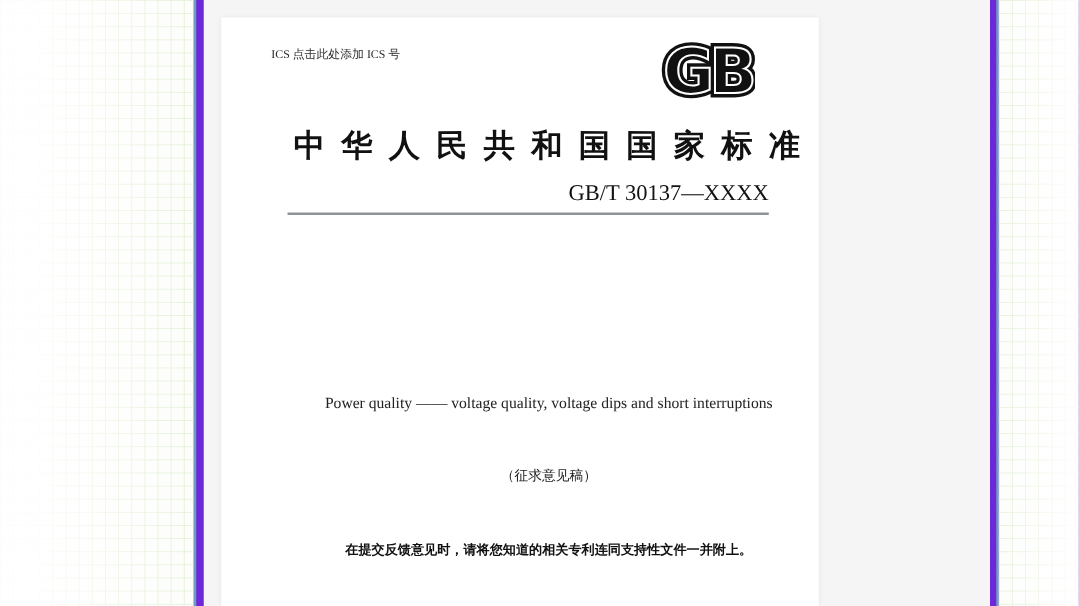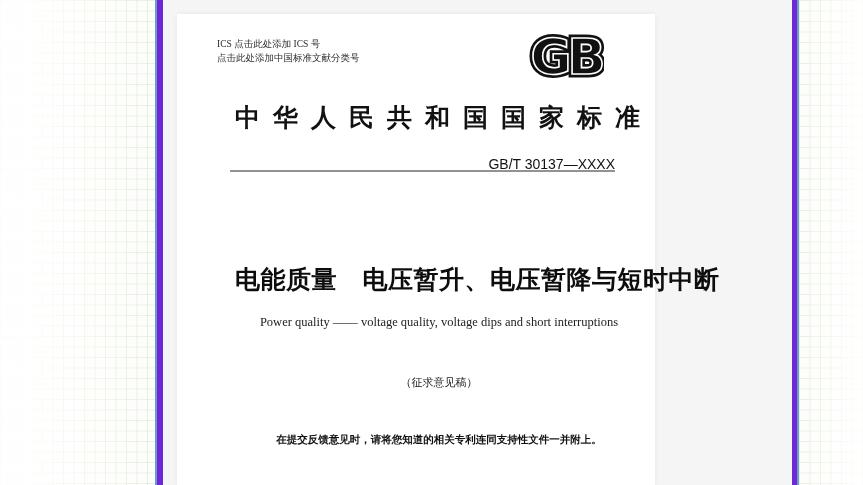--- a/index.html
+++ b/index.html
@@ -109,23 +109,23 @@
     font-weight: bold;
     font-size: 25px;
     line-height: 27px;
     letter-spacing: 13px;
     color: #111111;
   }
   
   .std-number {
     position: absolute;
     right: 40px;
-    top: 143px;
-    font-family: Liberation Sans, sans-serif;
-    font-size: 14px;
+    top: 133px;
+    font-family: Liberation Serif, serif;
+    font-size: 18px;
     line-height: 15px;
     color: #111111;
     white-space: nowrap;
   }
   
   .header-rule {
     position: absolute;
     left: 53px;
     right: 40px;
     top: 156px;
@@ -146,29 +146,29 @@
   .title-en {
     top: 300px;
     font-family: "Liberation Serif", "DejaVu Serif", serif;
     font-size: 12.5px;
     line-height: 16px;
     color: #222222;
   }
   
   .draft-note {
     top: 361px;
-    font-family: Liberation Sans, sans-serif;
+    font-family: Liberation Mono, monospace;
     font-size: 11px;
     line-height: 14px;
     color: #222222;
   }
   
   .patent-note {
     top: 419px;
-    font-family: Liberation Mono, monospace;
+    font-family: Liberation Sans, sans-serif;
     font-weight: 700;
     font-size: 10.5px;
     line-height: 14px;
     color: #111111;
   }
 </style>
 </head>
 <body>
 
 <div class="scene">
@@ -177,35 +177,33 @@
     <div class="grid-fade"></div>
   </div>
 
   <div class="vline left"></div>
 
   <div class="backdrop">
     <div class="page">
 
       <div class="ics-block">
         <div>ICS 点击此处添加 ICS 号</div>
-        <div>点击此处添加中国标准文献分类号</div>
       </div>
 
       <svg class="gb-logo" viewBox="0 0 76 52">
         <text class="gb-outline" x="38" y="43" text-anchor="middle">GB</text>
         <text class="gb-inner" x="38" y="43" text-anchor="middle">GB</text>
       </svg>
 
       <div class="row std-heading">中华人民共和国国家标准</div>
 
       <div class="std-number">GB/T 30137—XXXX</div>
 
       <div class="header-rule"></div>
 
-      <div class="row title-cn">电能质量　电压暂升、电压暂降与短时中断</div>
 
       <div class="row title-en">Power quality —— voltage quality, voltage dips and short interruptions</div>
 
       <div class="row draft-note">（征求意见稿）</div>
 
       <div class="row patent-note">在提交反馈意见时，请将您知道的相关专利连同支持性文件一并附上。</div>
 
     </div>
   </div>
 

